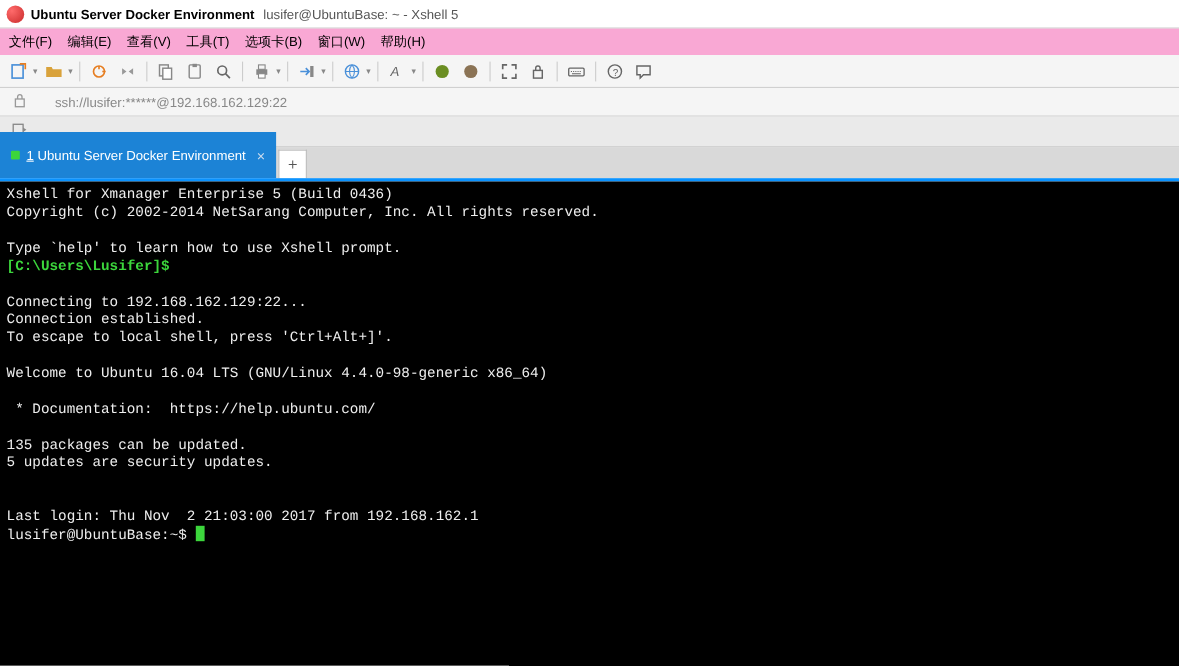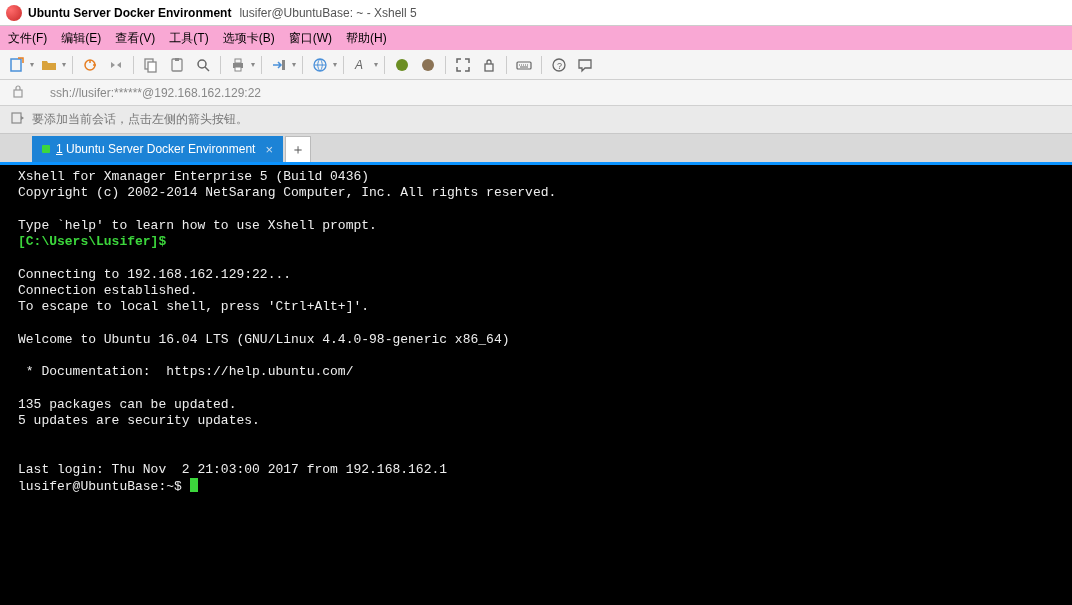--- a/index.html
+++ b/index.html
@@ -17,29 +17,29 @@
 .tb-btn { width: 22px; height: 22px; display: flex; align-items: center; justify-content: center; color: #555; border-radius: 2px; }
 .tb-sep { width: 1px; height: 18px; background: #ccc; margin: 0 2px; }
 .dd { font-size: 8px; color: #888; margin-left: -2px; }
 
 .addressbar { background: #f5f5f5; height: 26px; display: flex; align-items: center; padding: 0 10px; gap: 24px; border-bottom: 1px solid #d0d0d0; color: #888; }
 .addressbar .lock { color: #999; }
 
 .hintbar { background: #eaeaea; height: 28px; display: flex; align-items: center; padding: 0 10px; gap: 6px; border-bottom: 1px solid #c8c8c8; color: #777; }
 
 .tabstrip { background: #d9d9d9; height: 28px; display: flex; align-items: flex-end; }
-.tab { background: #007acc; background: linear-gradient(#2b6cb0,#1e4e8c); color: #fff; height: 26px; display: flex; align-items: center; padding: 0 10px; font-size: 12px; gap: 6px; margin-left: 32px; }
+.tab { background: #007acc; background: linear-gradient(#2b6cb0,#1e4e8c); color: #fff; height: 42px; display: flex; align-items: center; padding: 0 10px; font-size: 12px; gap: 6px; }
 .tab { background: #1c83d6; }
 .tab .dot { width: 8px; height: 8px; background: #3cd63c; border-radius: 1px; }
 .tab .close { color: #cde; font-size: 13px; margin-left: 4px; }
 .tab-add { width: 26px; height: 26px; background: #fff; display: flex; align-items: center; justify-content: center; color: #555; border: 1px solid #bbb; border-bottom: none; margin-left: 2px; font-size: 14px; }
 
 .tab-underline { height: 3px; background: #0b93ff; }
 
-.terminal { background: #000; color: #ccc; font-family: "Consolas","Courier New",monospace; font-size: 13px; line-height: 1.25; padding: 4px 18px; flex: 1; white-space: pre; overflow: hidden; }
+.terminal { background: #000; color: #ccc; font-family: "Consolas","Courier New",monospace; font-size: 13px; line-height: 1.25; padding: 4px 6px; flex: 1; white-space: pre; overflow: hidden; }
 .t-white { color: #eee; }
 .t-green { color: #3cd63c; font-weight: bold; }
 .cursor { display: inline-block; width: 8px; height: 14px; background: #3cd63c; vertical-align: -2px; }
 
 svg { width: 16px; height: 16px; }
 </style>
 </head>
 <body>
 
 <div class="titlebar">
@@ -189,21 +189,20 @@
   <span>ssh://lusifer:******@192.168.162.129:22</span>
 </div>
 
 <div class="hintbar">
   <span>
     <svg viewBox="0 0 16 16" width="14" height="14">
         <rect x="2" y="3" width="9" height="10" fill="none" stroke="#888" stroke-width="1.2"></rect>
         <path d="M11 6l3 2-3 2z" fill="#888"></path>
       </svg>
   </span>
-  <span>要添加当前会话，点击左侧的箭头按钮。</span>
 </div>
 
 <div class="tabstrip">
   <div class="tab">
     <span class="dot"></span>
     <span><u>1</u><span> Ubuntu Server Docker Environment</span></span>
     <span class="close">×</span>
   </div>
   <div class="tab-add">＋</div>
 </div>

